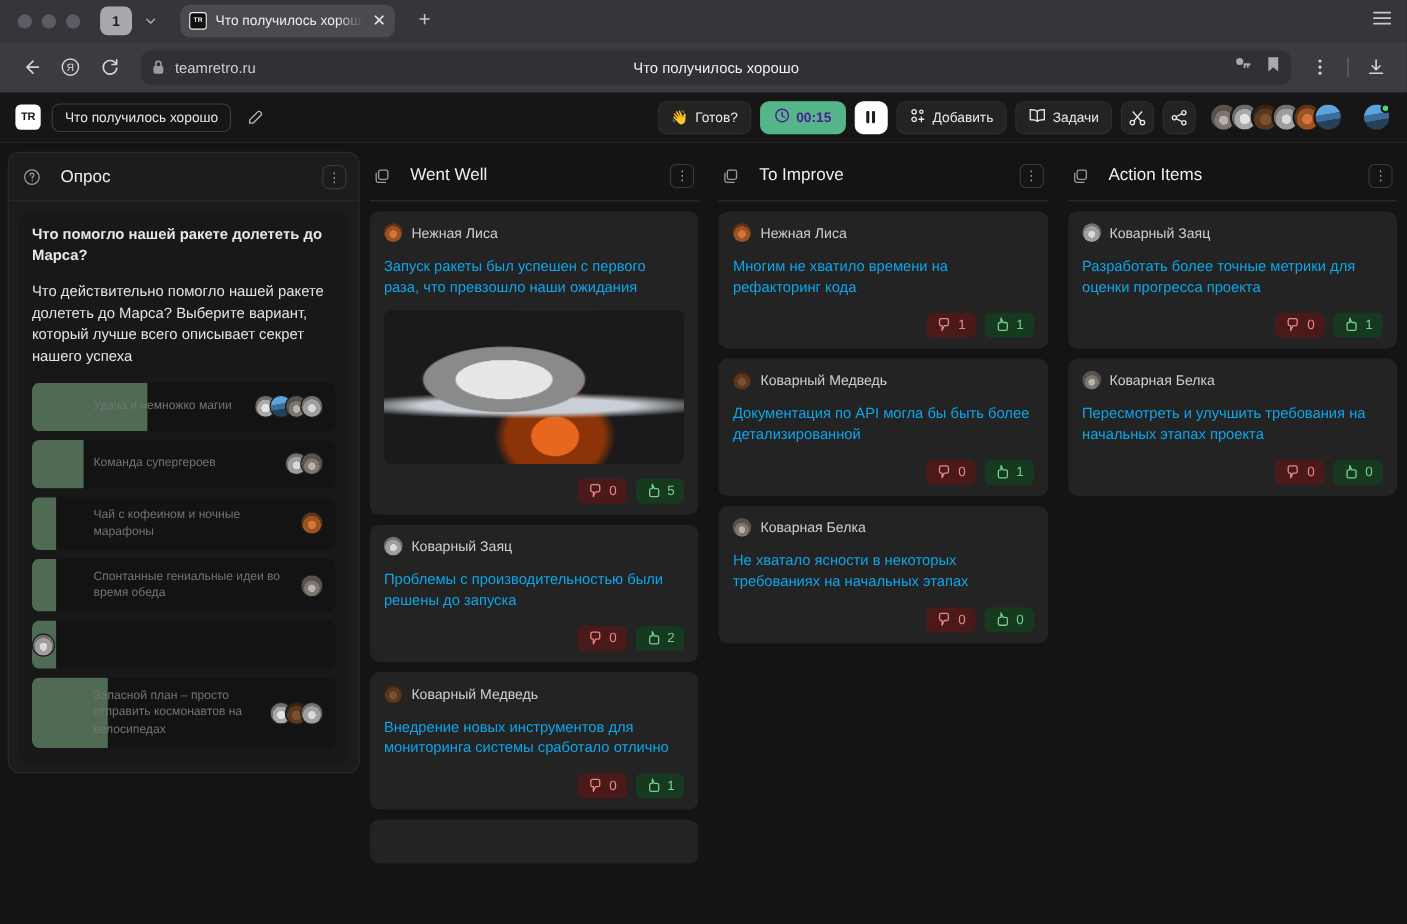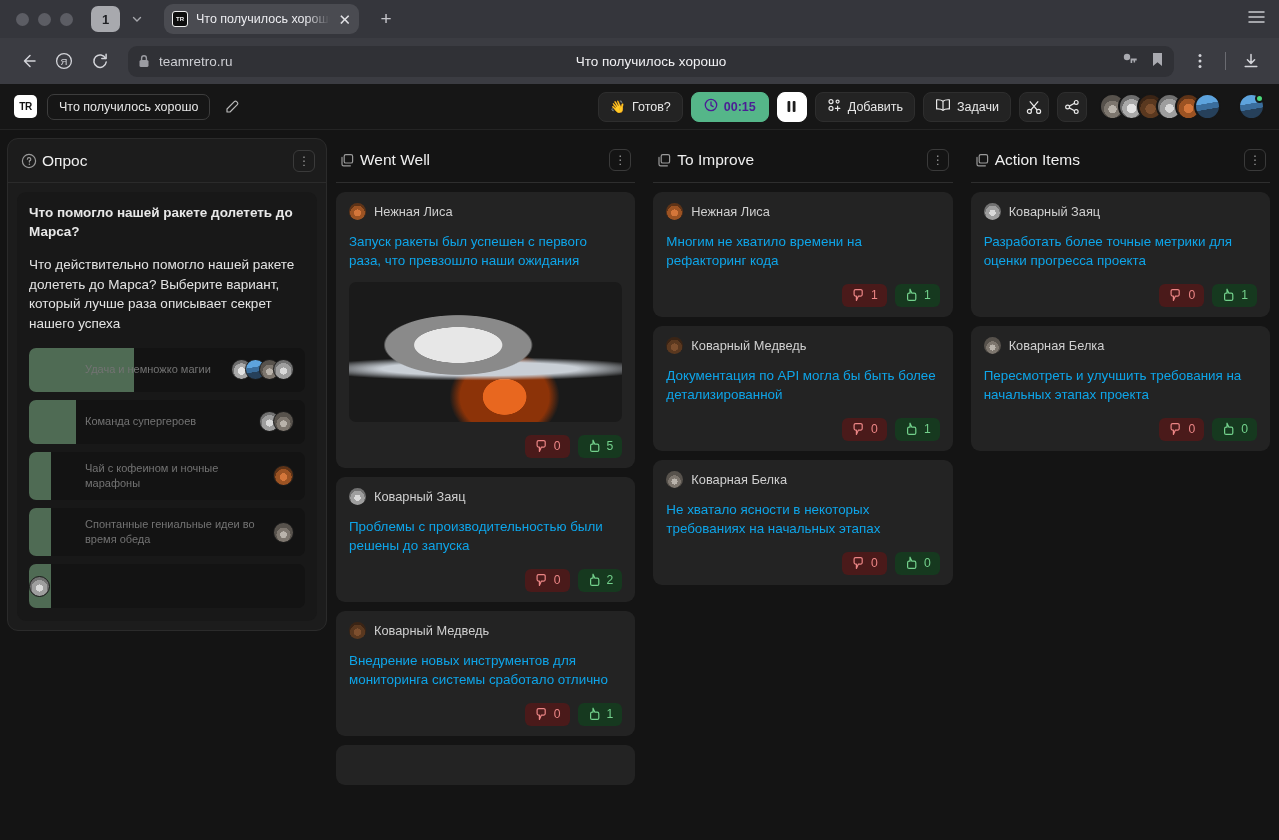--- a/index.html
+++ b/index.html
@@ -148,21 +148,21 @@
     display: flex; flex-direction: column; min-height: 0;
   }
   .poll-panel {
     width: 320px; flex: 0 0 320px; margin: 8px 0 0 7px;
     background: #1c1c1c; border: 1px solid #2b2b2b; border-radius: 11px;
     align-self: flex-start; max-height: calc(100% - 16px);
   }
   .col-panel { flex: 1 1 0; min-width: 0; padding: 8px 9px 0 9px; }
 
   .panel-head {
-    display: flex; align-items: center; gap: 5px; padding: 11px 11px 10px 13px;
+    display: flex; align-items: center; gap: 18px; padding: 11px 11px 10px 13px;
     flex: 0 0 auto;
   }
   .poll-panel .panel-head { border-bottom: 1px solid #2b2b2b; }
   .col-panel .panel-head { border-bottom: 1px solid #2e2e2e; padding: 11px 4px 11px 4px; }
   .panel-title { font-size: 15.5px; color: #efefef; }
   .panel-icon { color: #9a9a9a; display: flex; align-items: center; }
   .kebab {
     margin-left: auto; width: 22px; height: 22px; border-radius: 6px;
     border: 1px solid #3a3a3a; color: #9b9b9b; display: flex;
     align-items: center; justify-content: center; font-size: 12px; line-height: 1;
@@ -414,21 +414,21 @@
                 <path d="M6.4 6.2a1.7 1.7 0 1 1 2 1.7v1.2" fill="none" stroke="currentColor" stroke-width="1.2" stroke-linecap="round"></path>
                 <circle cx="8.35" cy="11.3" r="0.75" fill="currentColor"></circle>
               </svg>
           </span>
           <span class="panel-title">Опрос</span>
           <span class="kebab">⋮</span>
         </div>
         <div class="poll-body">
           <div class="poll-card">
             <div class="poll-q">Что помогло нашей ракете долететь до Марса?</div>
-            <div class="poll-desc">Что действительно помогло нашей ракете долететь до Марса? Выберите вариант, который лучше раза описывает секрет нашего успеха</div>
+            <div class="poll-desc">Что действительно помогло нашей ракете долететь до Марса? Выберите вариант, который лучше всего описывает секрет нашего успеха</div>
             <div id="poll-options">
                 <div class="poll-opt">
                   <div class="poll-fill" style="width: 38%;"></div>
                   <div class="poll-opt-label">Удача и немножко магии</div>
                   <div class="poll-opt-avs">
                     <span class="av a-cat"></span>
                     <span class="av a-person"></span>
                     <span class="av a-wolf"></span>
                     <span class="av a-rabbit"></span>
                   </div>
@@ -451,20 +451,29 @@
                 <div class="poll-opt">
                   <div class="poll-fill" style="width: 8%;"></div>
                   <div class="poll-opt-label">Спонтанные гениальные идеи во время обеда</div>
                   <div class="poll-opt-avs">
                     <span class="av a-wolf"></span>
                   </div>
                 </div>
                 <div class="poll-opt">
                   <div class="poll-fill" style="width: 8%;"></div>
                   <div class="poll-opt-avs">
+                    <span class="av a-rabbit"></span>
+                  </div>
+                </div>
+                <div class="poll-opt">
+                  <div class="poll-fill" style="width: 25%;"></div>
+                  <div class="poll-opt-label">Запасной план – просто отправить космонавтов на велосипедах</div>
+                  <div class="poll-opt-avs">
+                    <span class="av a-cat"></span>
+                    <span class="av a-bear"></span>
                     <span class="av a-rabbit"></span>
                   </div>
                 </div>
               </div>
           </div>
         </div>
       </div>
 
       <div id="columns-host" style="display:contents"><div class="panel col-panel">
             <div class="panel-head">

